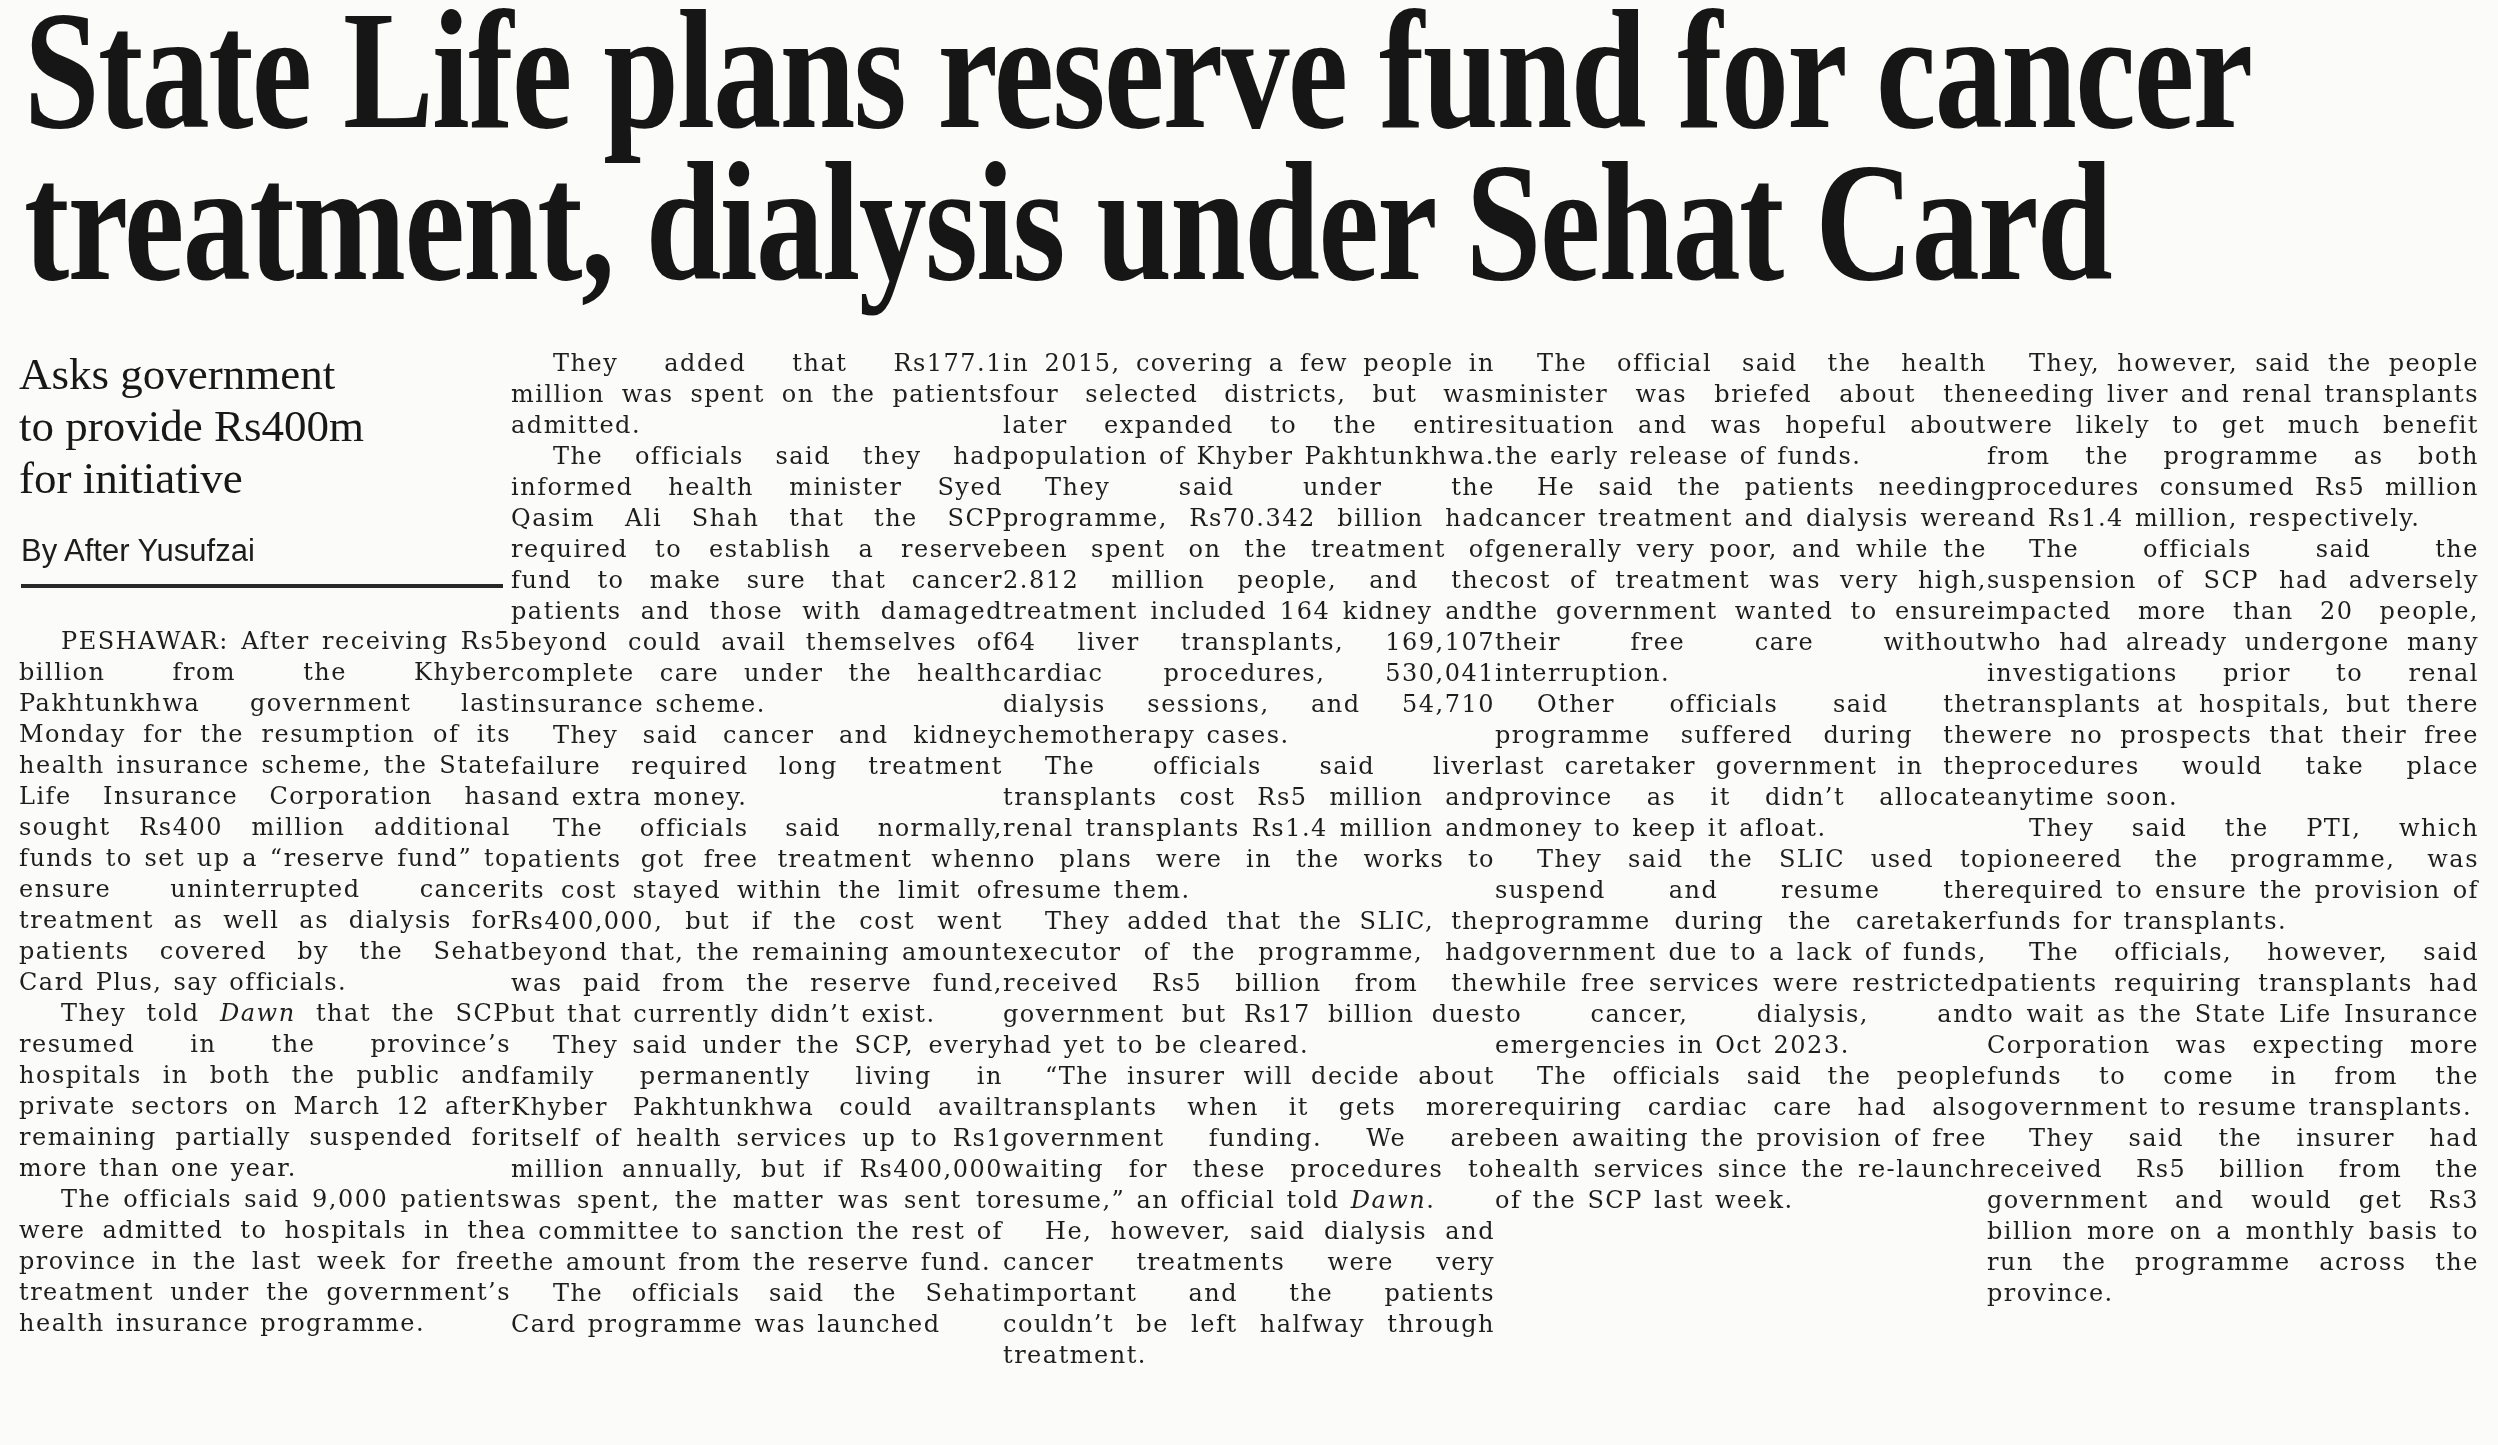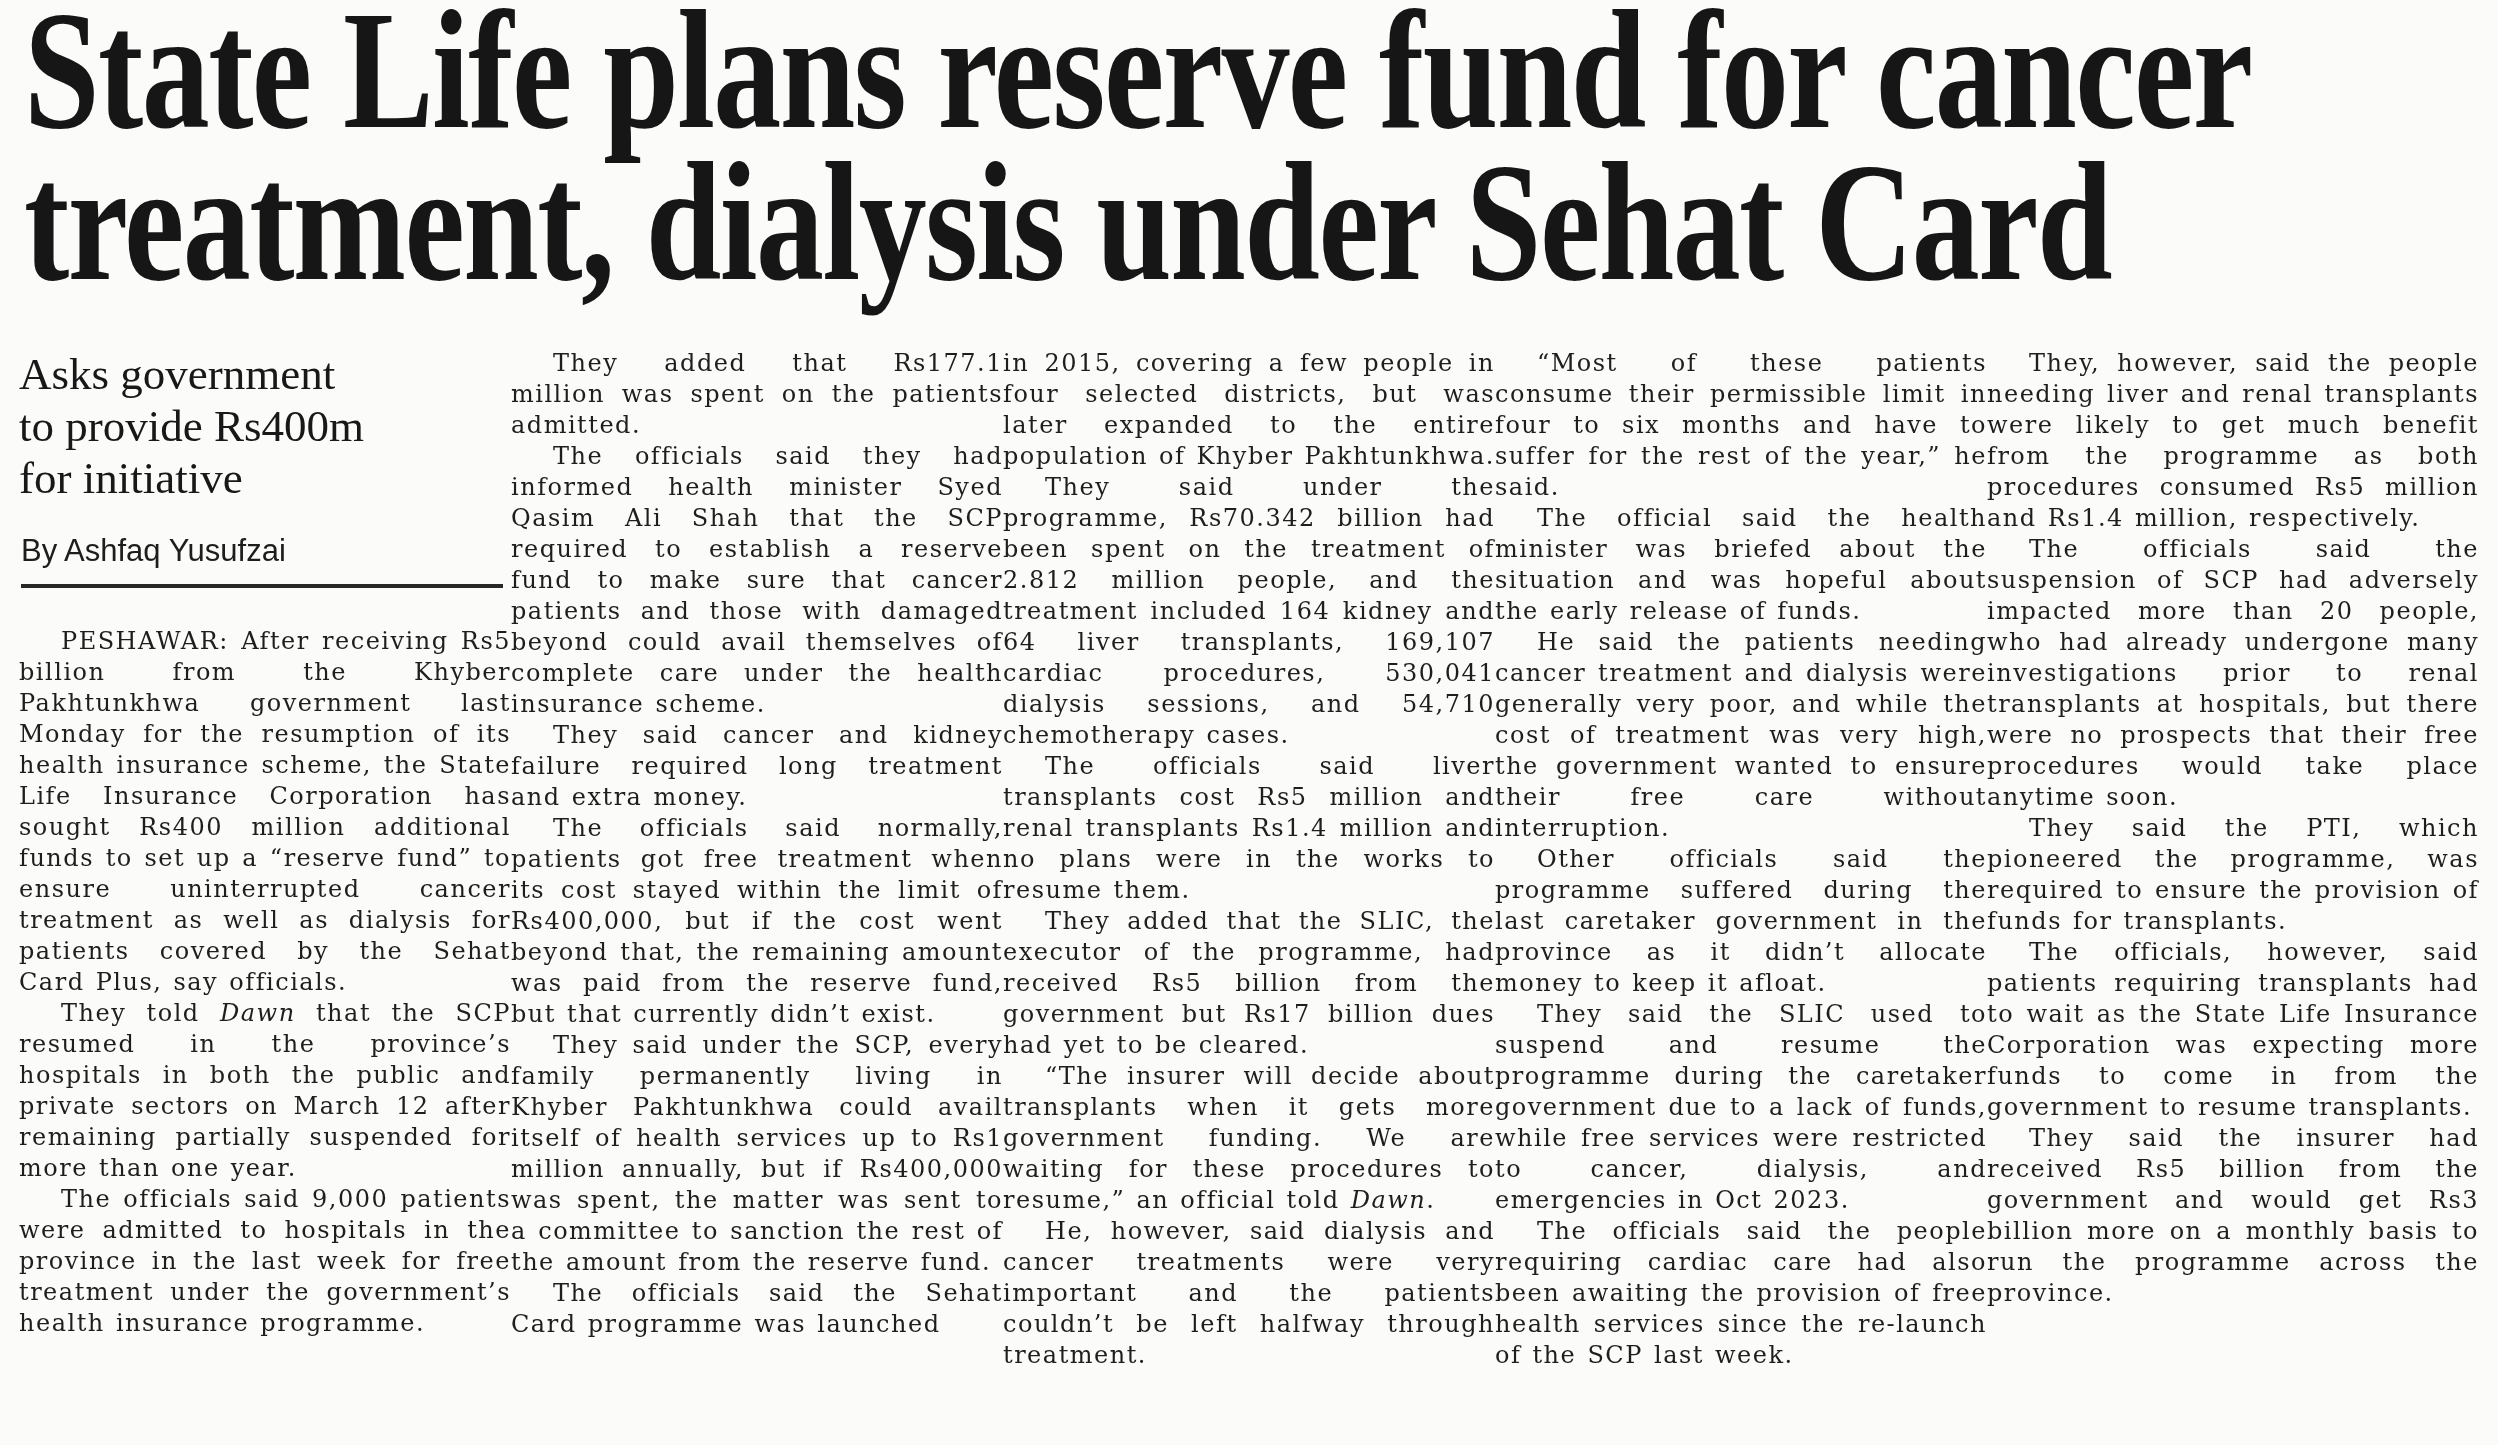--- a/index.html
+++ b/index.html
@@ -82,21 +82,21 @@
   </h1>
 
   <div class="content">
 
     <div class="col">
       <div class="kicker">
         <span class="kicker-line">Asks government</span>
         <span class="kicker-line">to provide Rs400m</span>
         <span class="kicker-line">for initiative</span>
       </div>
-      <div class="byline">By Ashfaq Yusufzai</div>
+      <div class="byline">By After Yusufzai</div>
       <div class="byline-rule"></div>
       <p class="para">PESHAWAR: After receiving Rs5 billion from the Khyber Pakhtunkhwa government last Monday for the resumption of its health insurance scheme, the State Life Insurance Corporation has sought Rs400 million additional funds to set up a “reserve fund” to ensure uninterrupted cancer treatment as well as dialysis for patients covered by the Sehat Card Plus, say officials.</p>
       <p class="para">They told <i>Dawn</i> that the SCP resumed in the province’s hospitals in both the public and private sectors on March 12 after remaining partially suspended for more than one year.</p>
       <p class="para">The officials said 9,000 patients were admitted to hospitals in the province in the last week for free treatment under the government’s health insurance programme.</p>
     </div>
 
     <div class="col">
       <p class="para">They added that Rs177.1 million was spent on the patients admitted.</p>
       <p class="para">The officials said they had informed health minister Syed Qasim Ali Shah that the SCP required to establish a reserve fund to make sure that cancer patients and those with damaged beyond could avail themselves of complete care under the health insurance scheme.</p>
       <p class="para">They said cancer and kidney failure required long treatment and extra money.</p>
@@ -108,21 +108,20 @@
     <div class="col">
       <p class="para no-indent">in 2015, covering a few people in four selected districts, but was later expanded to the entire population of Khyber Pakhtunkhwa.</p>
       <p class="para">They said under the programme, Rs70.342 billion had been spent on the treatment of 2.812 million people, and the treatment included 164 kidney and 64 liver transplants, 169,107 cardiac procedures, 530,041 dialysis sessions, and 54,710 chemotherapy cases.</p>
       <p class="para">The officials said liver transplants cost Rs5 million and renal transplants Rs1.4 million and no plans were in the works to resume them.</p>
       <p class="para">They added that the SLIC, the executor of the programme, had received Rs5 billion from the government but Rs17 billion dues had yet to be cleared.</p>
       <p class="para">“The insurer will decide about transplants when it gets more government funding. We are waiting for these procedures to resume,” an official told <i>Dawn</i>.</p>
       <p class="para">He, however, said dialysis and cancer treatments were very important and the patients couldn’t be left halfway through treatment.</p>
     </div>
 
     <div class="col">
-      <p class="para">“Most of these patients consume their permissible limit in four to six months and have to suffer for the rest of the year,” he said.</p>
       <p class="para">The official said the health minister was briefed about the situation and was hopeful about the early release of funds.</p>
       <p class="para">He said the patients needing cancer treatment and dialysis were generally very poor, and while the cost of treatment was very high, the government wanted to ensure their free care without interruption.</p>
       <p class="para">Other officials said the programme suffered during the last caretaker government in the province as it didn’t allocate money to keep it afloat.</p>
       <p class="para">They said the SLIC used to suspend and resume the programme during the caretaker government due to a lack of funds, while free services were restricted to cancer, dialysis, and emergencies in Oct 2023.</p>
       <p class="para">The officials said the people requiring cardiac care had also been awaiting the provision of free health services since the re-launch of the SCP last week.</p>
     </div>
 
     <div class="col">
       <p class="para">They, however, said the people needing liver and renal transplants were likely to get much benefit from the programme as both procedures consumed Rs5 million and Rs1.4 million, respectively.</p>
       <p class="para">The officials said the suspension of SCP had adversely impacted more than 20 people, who had already undergone many investigations prior to renal transplants at hospitals, but there were no prospects that their free procedures would take place anytime soon.</p>

